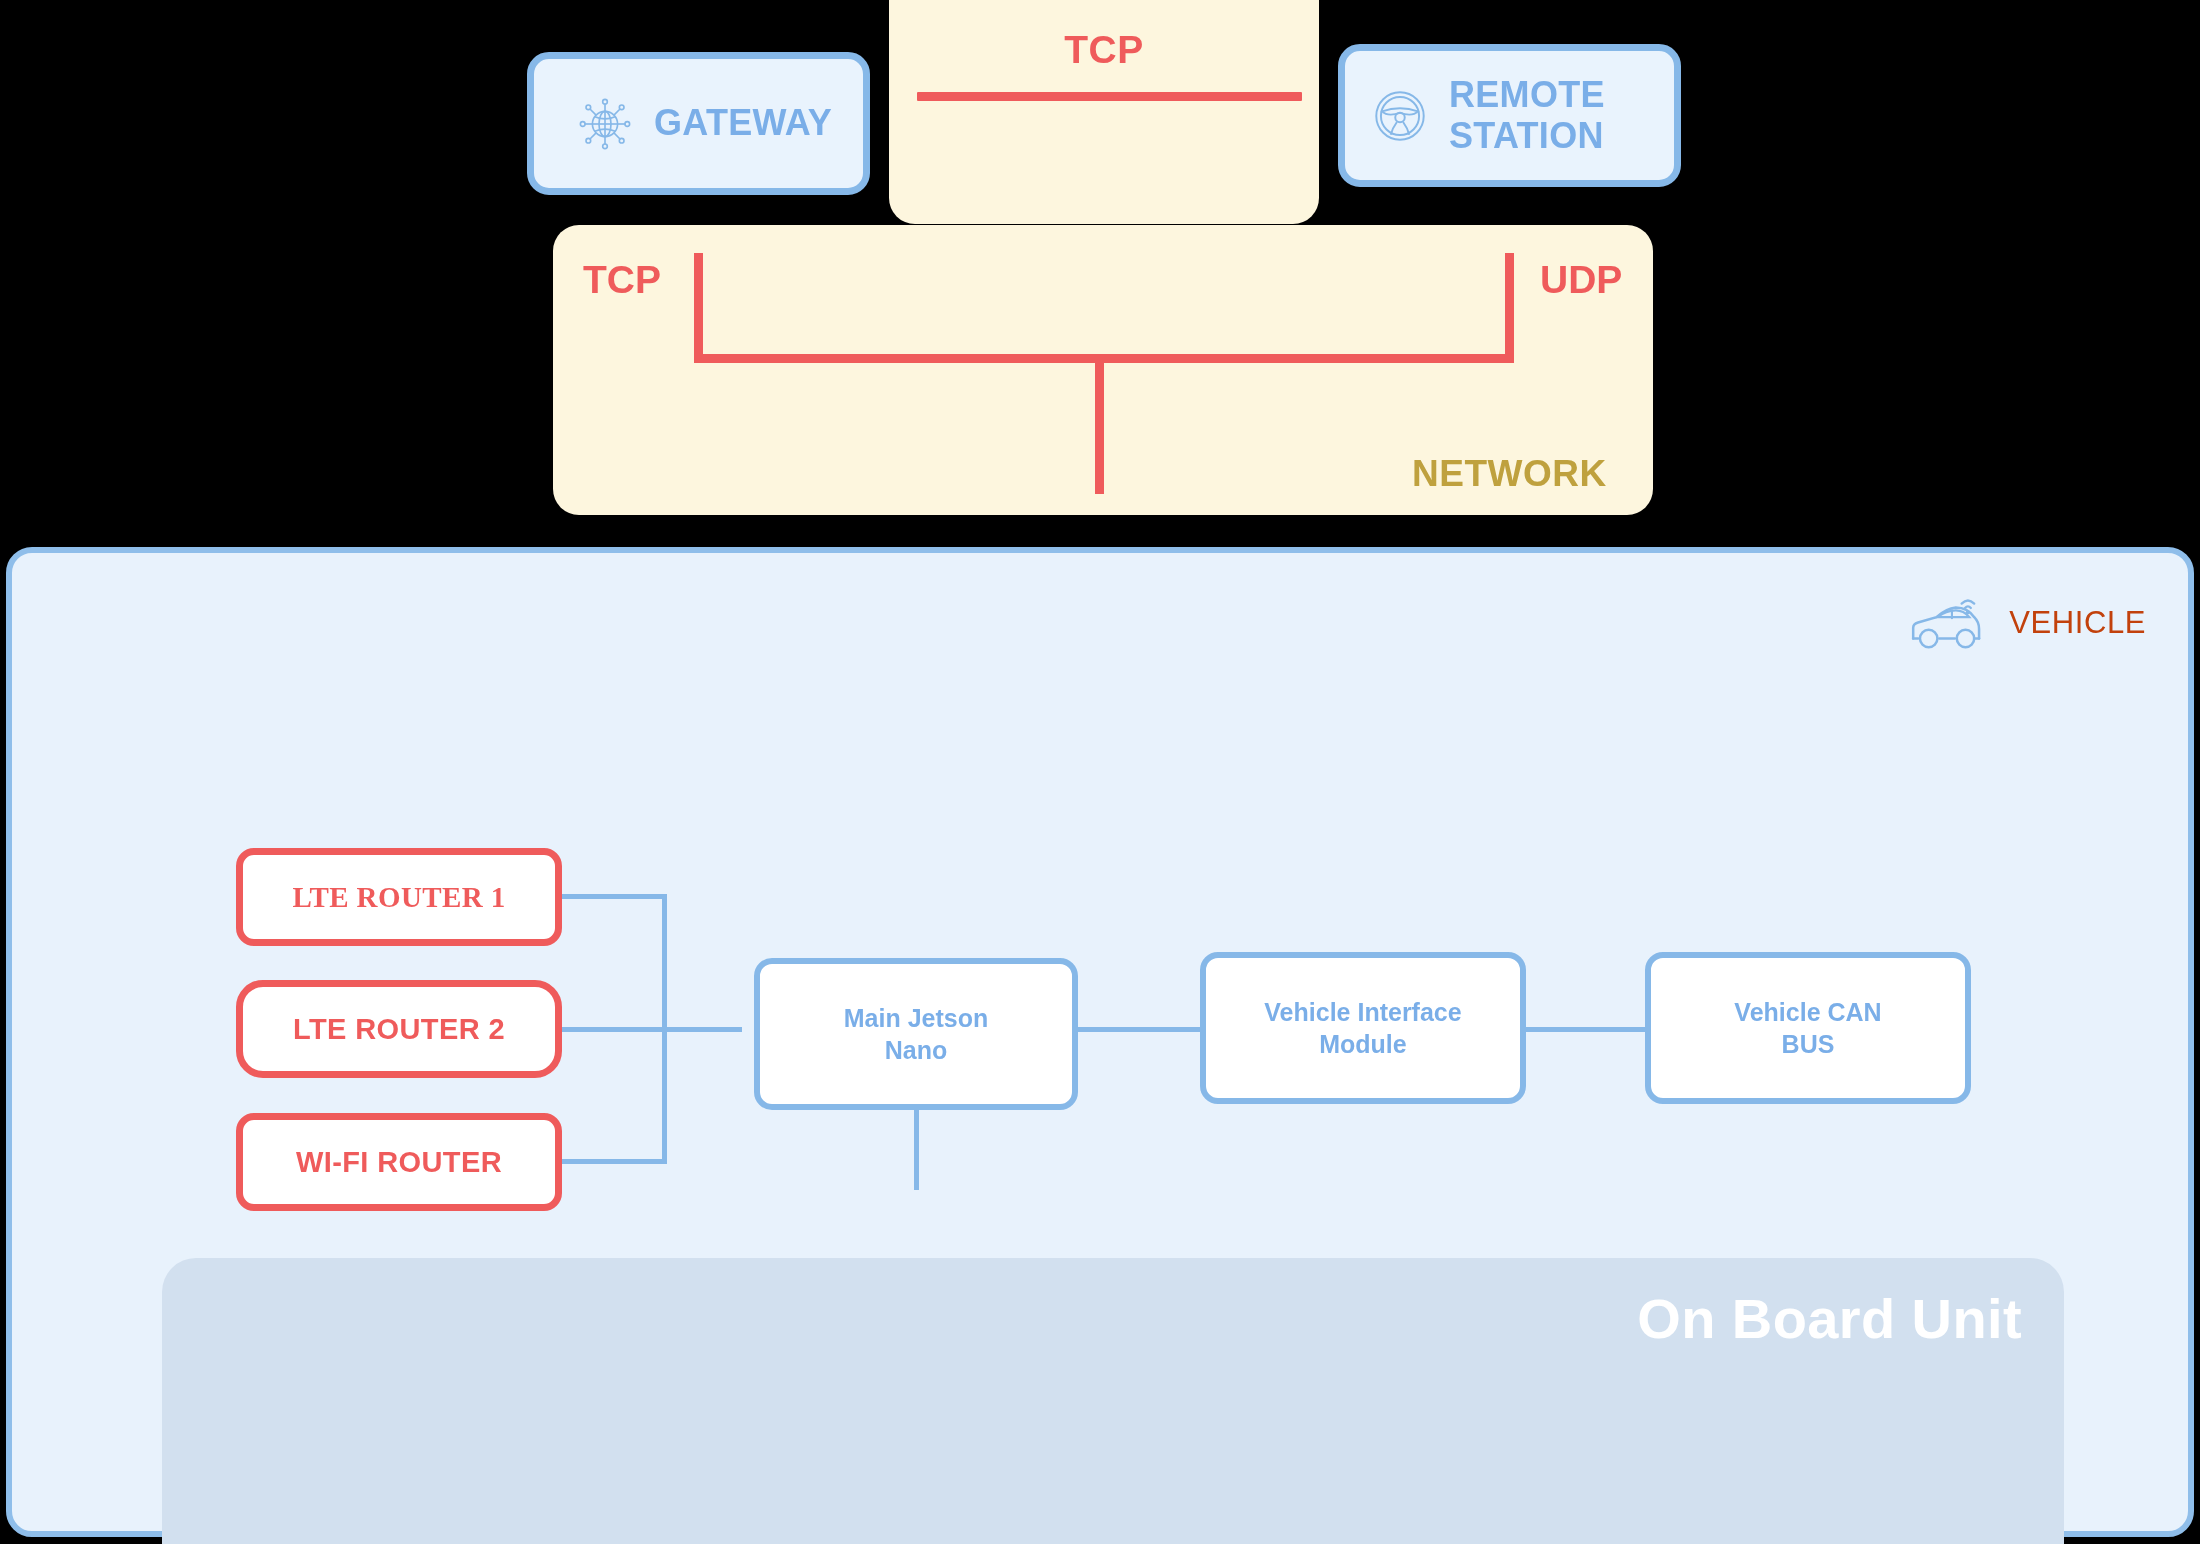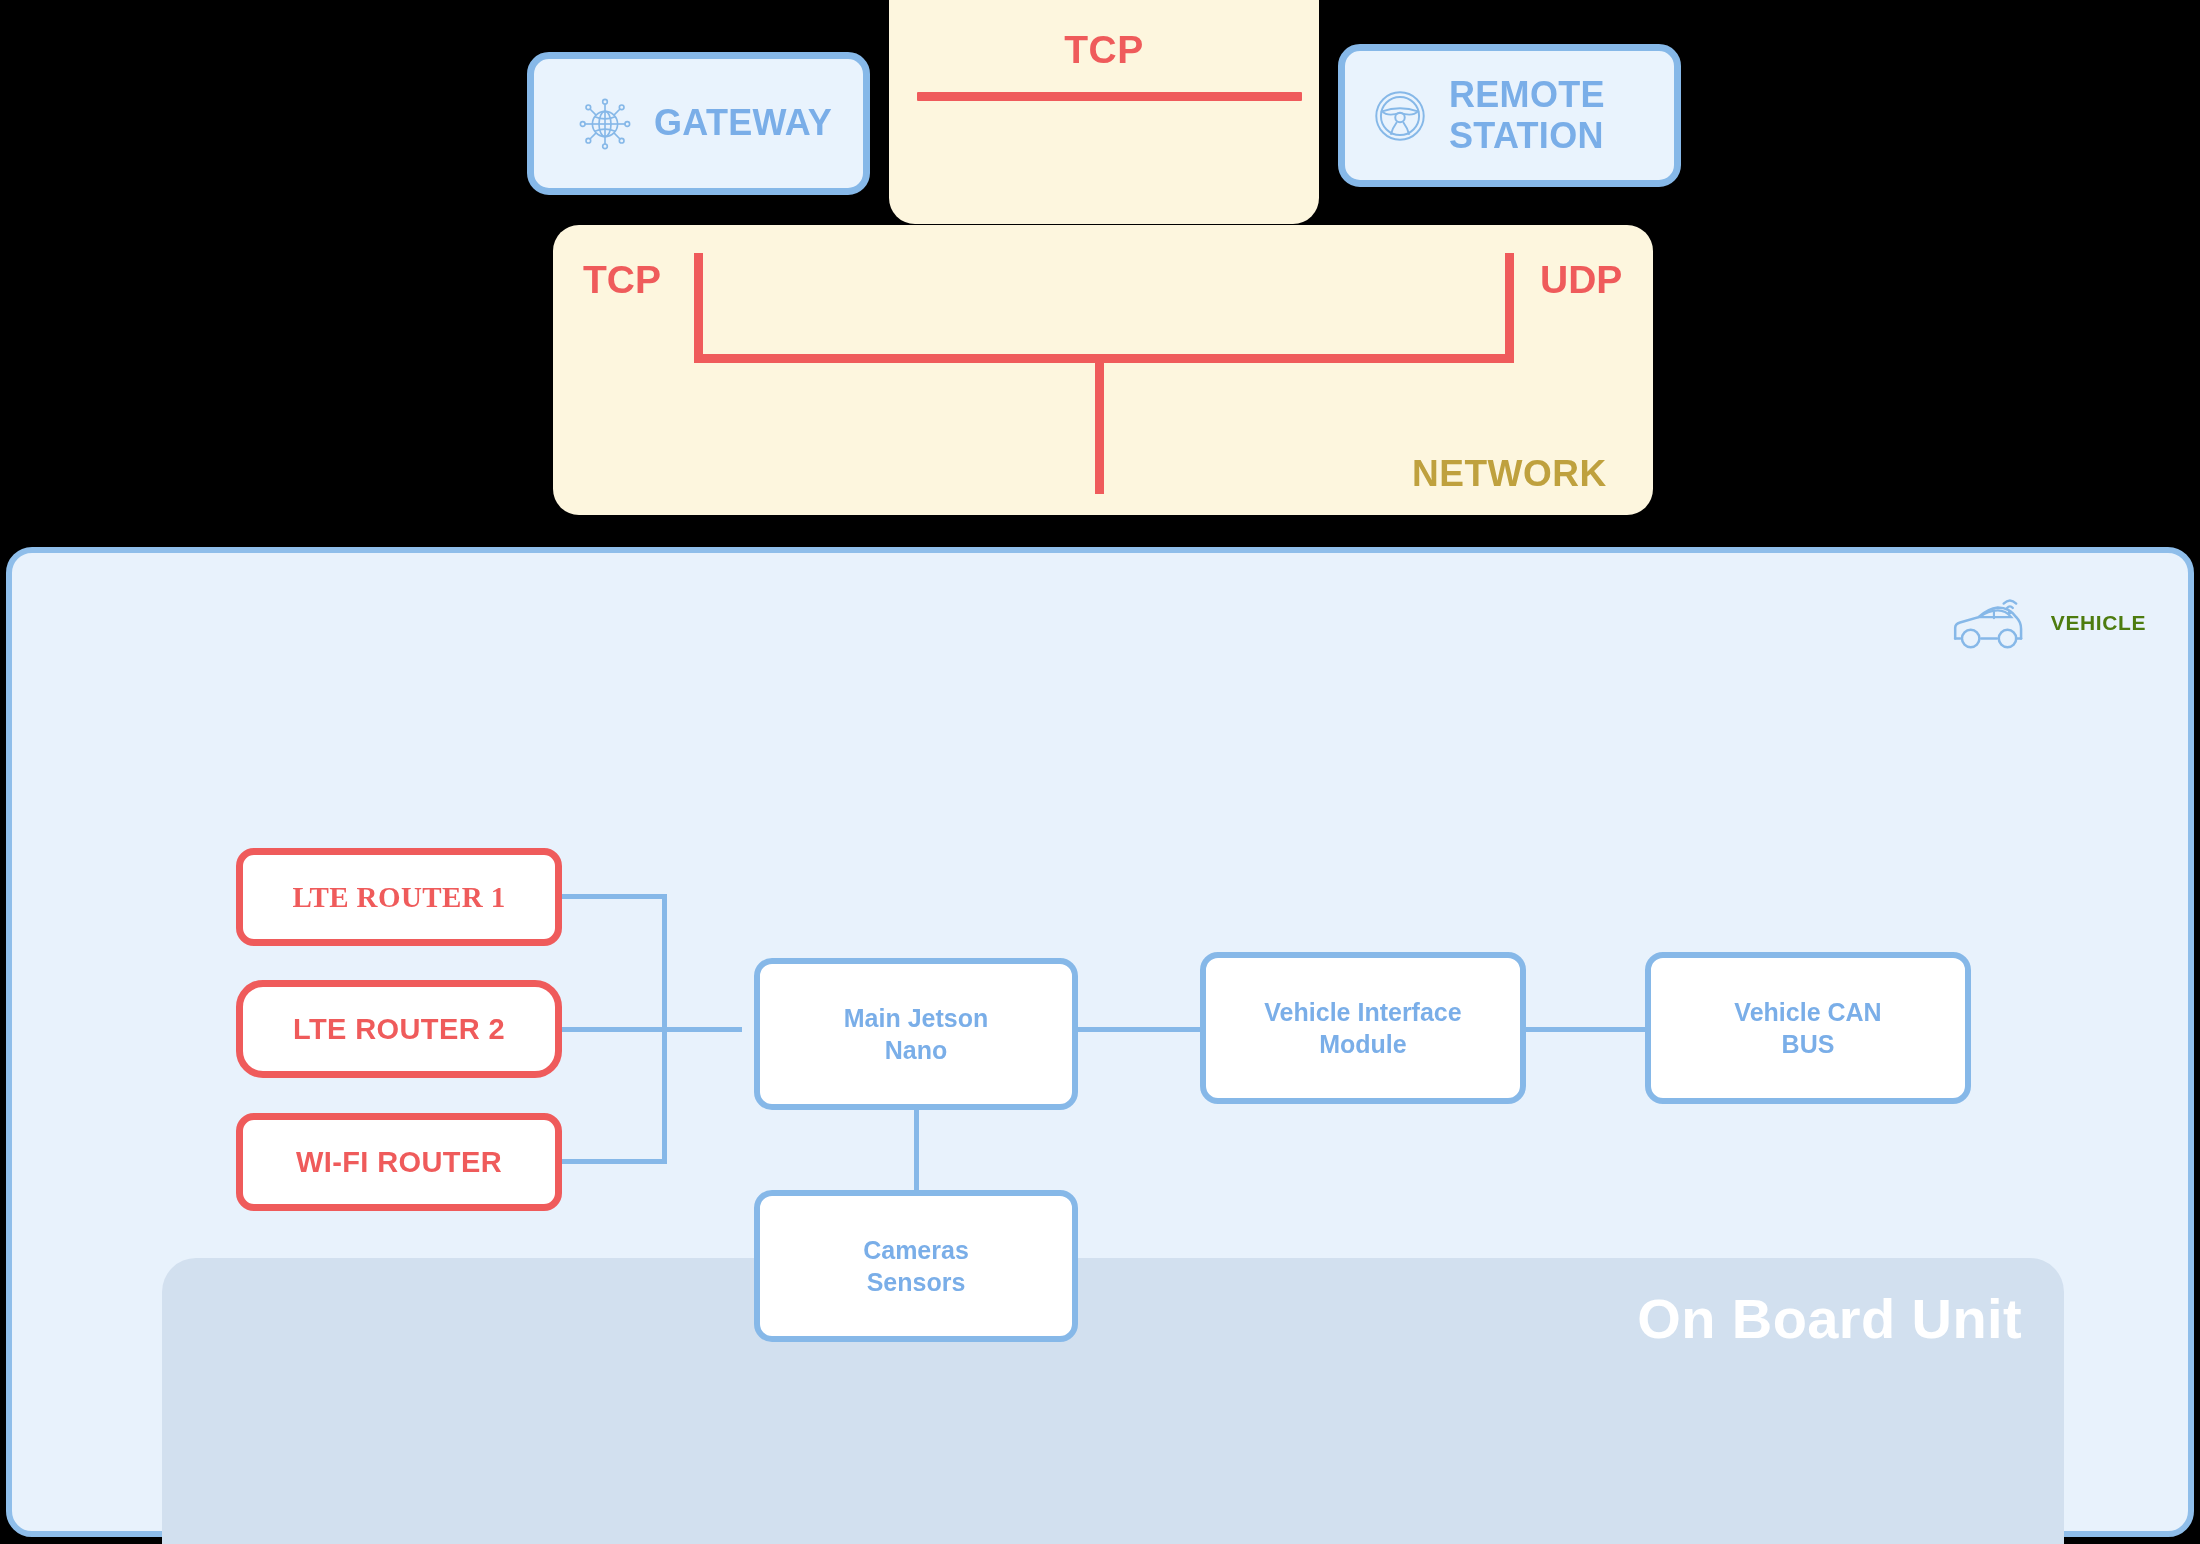--- a/index.html
+++ b/index.html
@@ -149,23 +149,23 @@
   }
   .vehicle-badge {
     position: absolute;
     right: 42px;
     top: 39px;
     display: flex;
     align-items: center;
     gap: 16px;
   }
   .vehicle-badge .vb-label {
-    color: #4d7c0f;
-    font-size: 21px;
-    font-weight: 700;
+    color: #c2410c;
+    font-size: 31px;
+    font-weight: 400;
     letter-spacing: 0.6px;
   }
 
   
   .obu-panel {
     position: absolute;
     left: 150px;
     top: 705px;
     width: 1902px;
     height: 678px;
@@ -342,26 +342,20 @@
     <span>WI-FI ROUTER</span>
   </div>
 
   <div class="node node-blue n-jetson">
     <span>
       <span>Main Jetson</span><br>
       <span>Nano</span>
     </span>
   </div>
 
-  <div class="node node-blue n-cams">
-    <span>
-      <span>Cameras</span><br>
-      <span>Sensors</span>
-    </span>
-  </div>
 
   <div class="node node-blue n-vim">
     <span>
       <span>Vehicle Interface</span><br>
       <span>Module</span>
     </span>
   </div>
 
   <div class="node node-blue n-can">
     <span>

